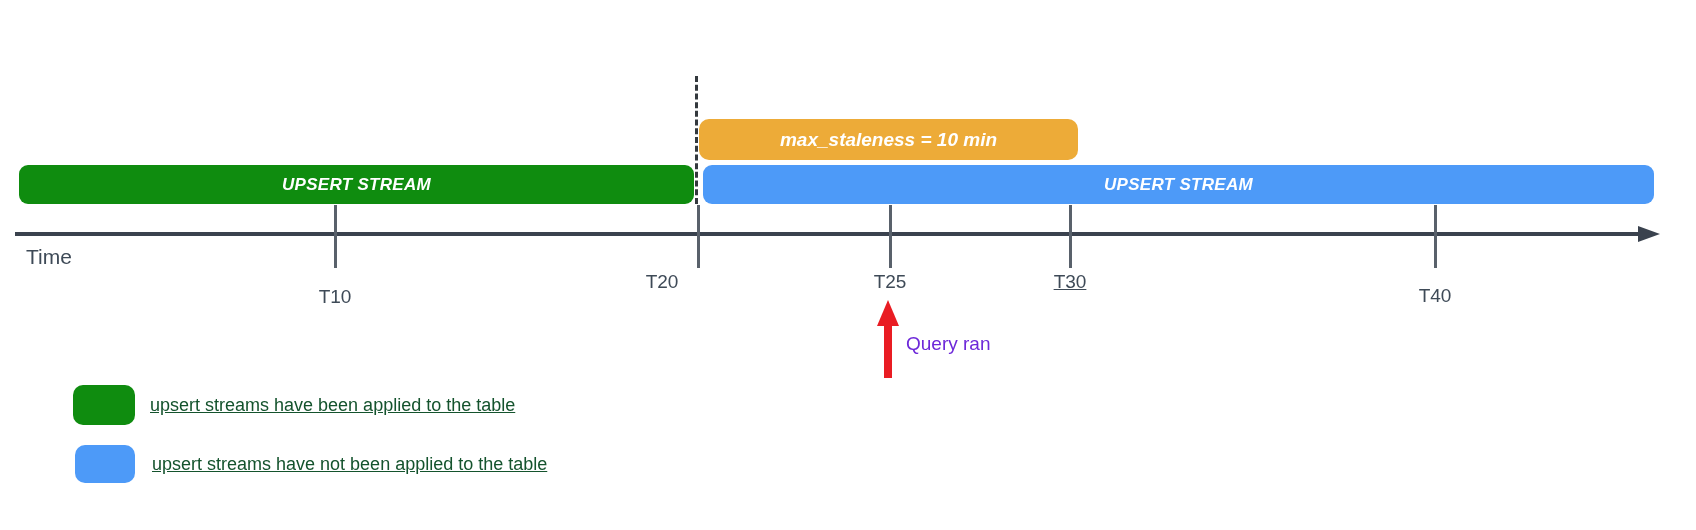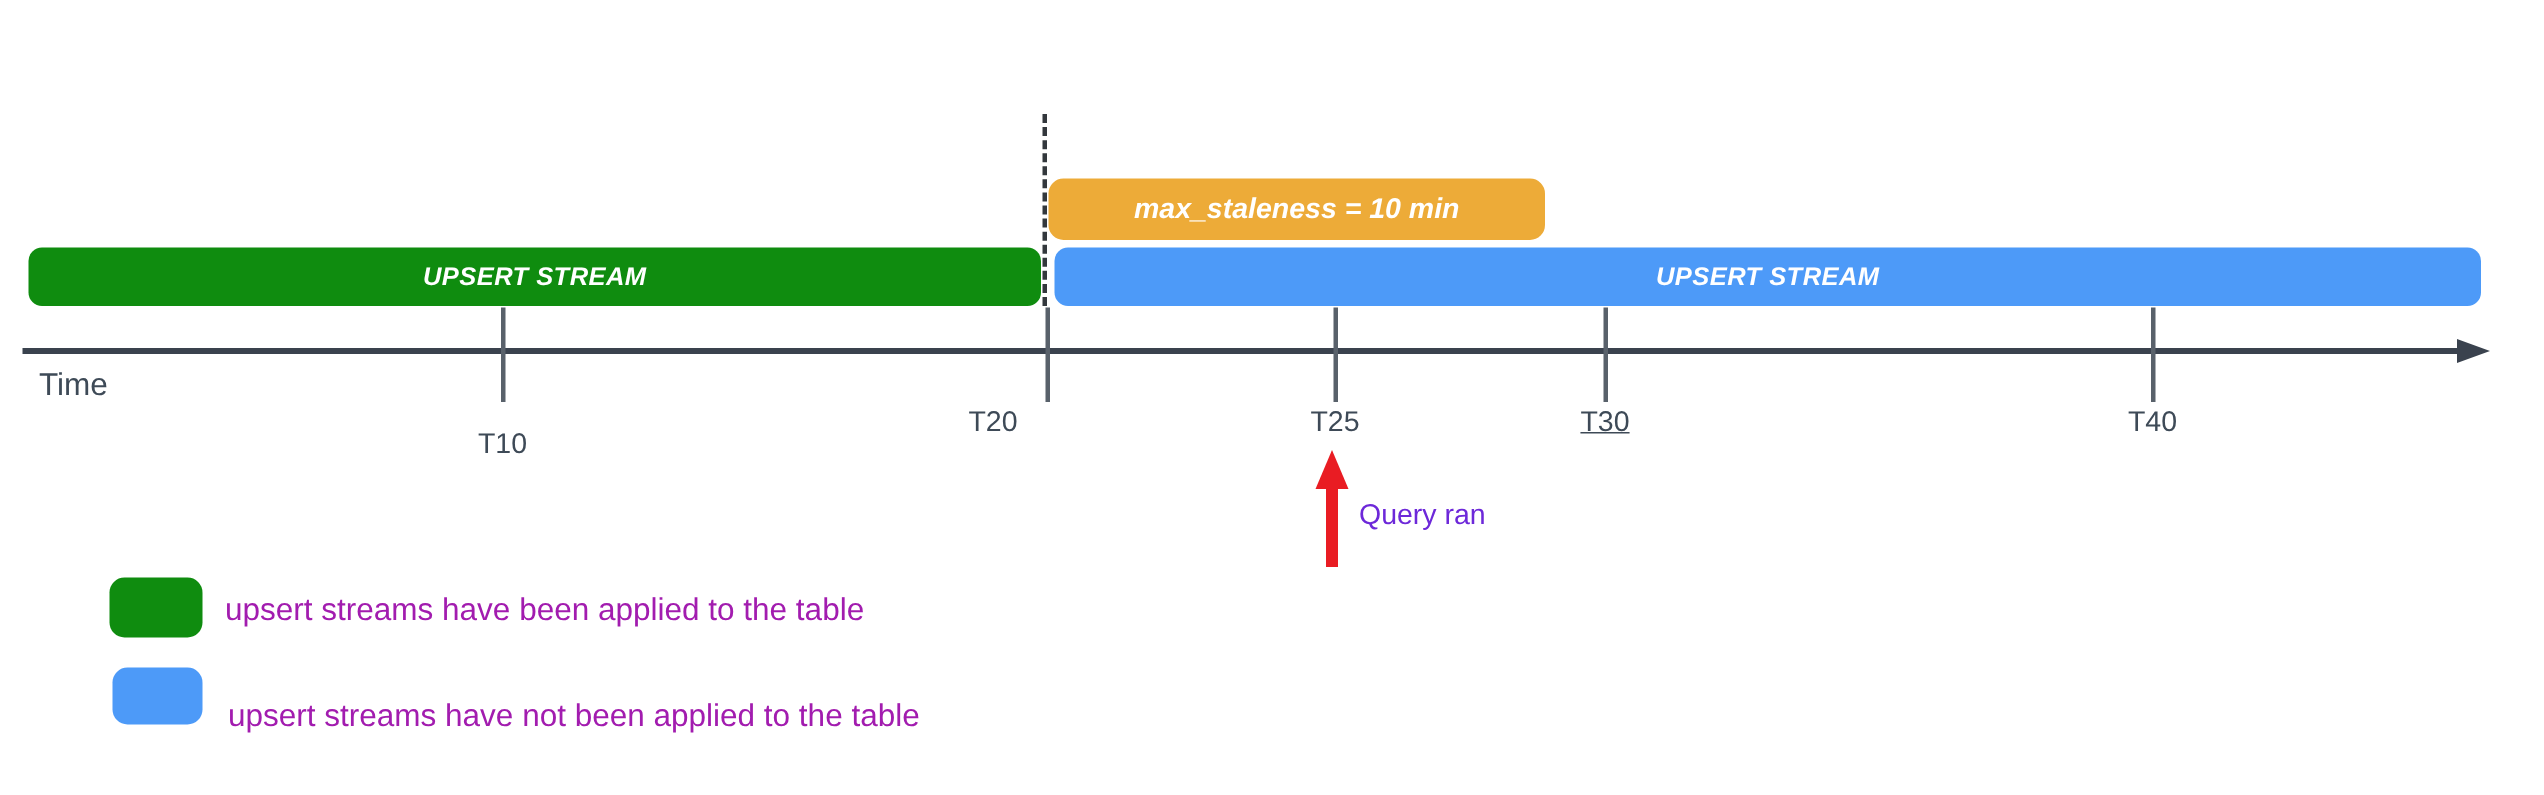--- a/index.html
+++ b/index.html
@@ -29,21 +29,21 @@
   
   .bar{
     height:39px;border-radius:9px;
     display:flex;align-items:center;justify-content:center;
     color:#ffffff;font-weight:bold;font-style:italic;font-size:17px;
     letter-spacing:0.3px;
   }
   #bar-applied{left:19px;top:165px;width:675px;background:#0F8C0F;}
   #bar-not-applied{left:703px;top:165px;width:951px;background:#4D9AF8;}
   #staleness-badge{
-    left:699px;top:119px;width:331px;height:41px;
+    left:699px;top:119px;width:379px;height:41px;
     background:#EDAB38;border-radius:10px;
     display:flex;align-items:center;justify-content:center;
     color:#ffffff;font-weight:bold;font-style:italic;font-size:19px;
   }
 
   
   #axis-line{left:15px;top:232px;width:1628px;height:4px;background:#3A424E;}
   #axis-arrowhead{
     left:1638px;top:226px;width:0;height:0;
     border-left:22px solid #3A424E;
@@ -52,39 +52,39 @@
   }
   #axis-label{left:26px;top:245px;font-size:21px;color:#3E4A57;}
 
   
   .tick-line{top:205px;width:3px;height:63px;background:#59616B;}
   .tick-label{top:271px;width:90px;text-align:center;font-size:19px;color:#3E4A57;}
   .tick-0 .tick-line{left:334px;} .tick-0 .tick-label{left:290px;margin-top:15px;}
   .tick-1 .tick-line{left:697px;} .tick-1 .tick-label{left:617px;}
   .tick-2 .tick-line{left:889px;} .tick-2 .tick-label{left:845px;}
   .tick-3 .tick-line{left:1069px;} .tick-3 .tick-label{left:1025px;text-decoration:underline;}
-  .tick-4 .tick-line{left:1434px;} .tick-4 .tick-label{left:1390px;}
+  .tick-4 .tick-line{left:1434px;} .tick-4 .tick-label{left:1390px;margin-top:14px;}
 
   
   #query-arrow-head{
     left:877px;top:300px;width:0;height:0;
     border-bottom:26px solid #E91C23;
     border-left:11px solid transparent;
     border-right:11px solid transparent;
   }
   #query-arrow-shaft{left:884px;top:324px;width:8px;height:54px;background:#E91C23;}
   #query-label{left:906px;top:333px;font-size:19px;color:#6d28d9;}
 
   
   .legend-swatch{border-radius:10px;}
   #legend-swatch-applied{left:73px;top:385px;width:62px;height:40px;background:#0F8C0F;}
   #legend-swatch-not-applied{left:75px;top:445px;width:60px;height:38px;background:#4D9AF8;}
-  .legend-label{font-size:21px;color:#a21caf;}
+  .legend-label{font-size:18px;color:#14532d;text-decoration:underline;}
   #legend-label-applied{left:150px;top:395px;}
-  #legend-label-not-applied{left:152px;top:454px;margin-top:12px;}
+  #legend-label-not-applied{left:152px;top:454px;}
 </style>
 </head>
 <body>
 
 <div id="canvas">
 
 
   <div class="abs" id="watermark-line"></div>
 
   <div class="abs" id="staleness-badge">

